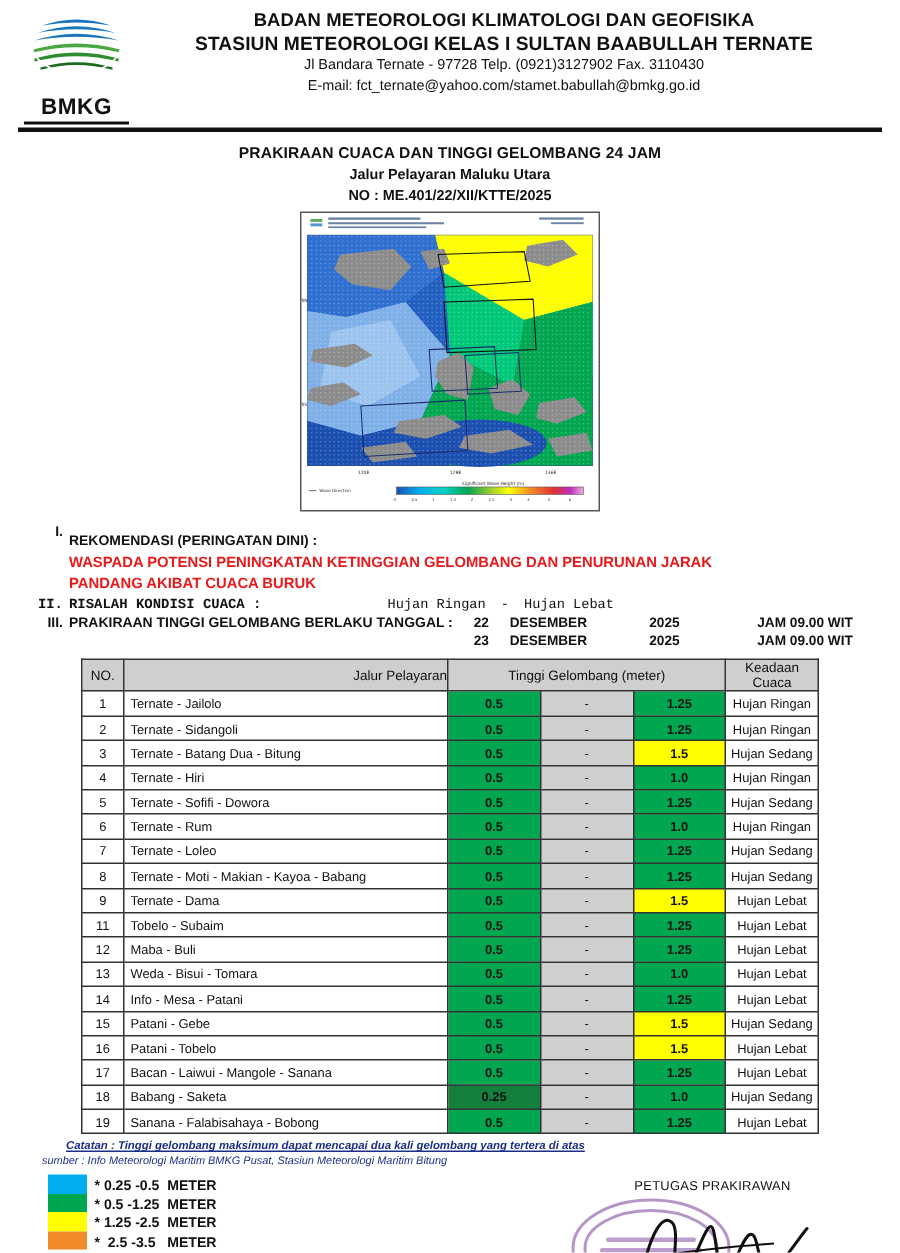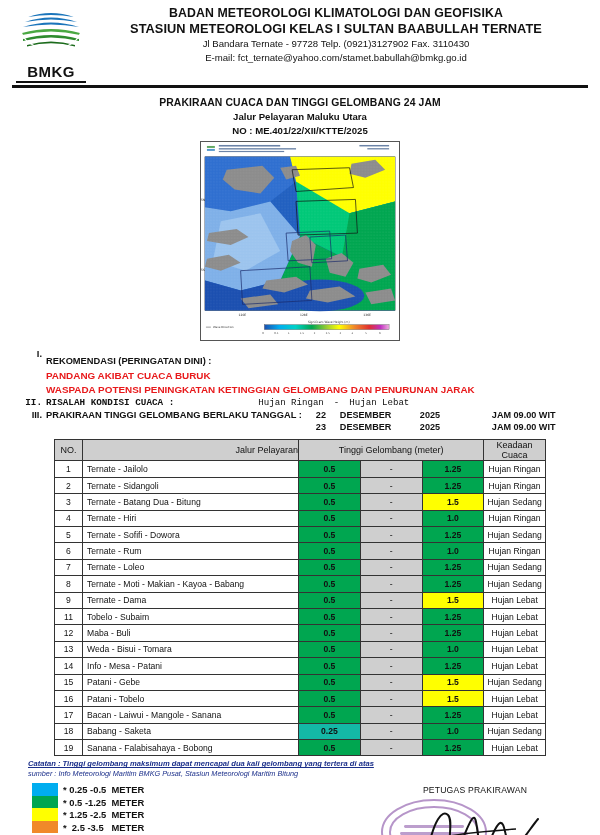--- a/index.html
+++ b/index.html
@@ -50,45 +50,45 @@
   .cond-wrap { display:flex; align-items:baseline;font-family:Liberation Mono, monospace; }
   .cond-label { font-size: 9.3px; font-weight:bold; color:#111; }
   .cond-v1 { font-size: 9.1px; color:#111; margin-left: 84px; }
   .cond-dash { font-size: 9.1px; color:#111; margin: 0 10px; }
   .cond-v2 { font-size: 9.1px; color:#111; }
   .date-wrap { display:flex; align-items:flex-start; }
   .date-label { font-size: 9.3px; font-weight:bold; color:#111; white-space:nowrap; }
   .date-fields { margin-left: 14px; }
   .date-line { display:flex; font-size: 9.1px; font-weight:bold; color:#111; line-height:1.35; }
   .d-day { width: 24px; text-align:left; }
-  .d-mon { width: 80px; }
+  .d-mon { width: 93px; }
   .d-yr  { width: 72px; }
   .d-hr  { }
 
   
   table.main { border-collapse: collapse; width: 492px; margin: 6px auto 0 auto;
                table-layout: fixed; }
   table.main th, table.main td {
     border: 1px solid #333; padding: 0; height: 16.4px;
     font-size: 8.6px; color:#111; vertical-align: middle;
   }
   table.main thead th { background:#cfcfcf; font-weight: normal; font-size: 9px; text-align:center; }
   .c-no   { width: 28px;  text-align:center; }
   .c-rute { width: 216px; text-align:left; padding-left: 4px !important; }
   .c-lo   { width: 68px;  text-align:center; font-weight:bold; }
   .c-dash { width: 26px;  text-align:center; background:#cfcfcf; color:#555; }
   .c-hi   { width: 78px;  text-align:center; font-weight:bold; }
   .c-wx   { text-align:center; font-size: 9.4px; }
-  .sw-blue   { background:#14b8a6; }
+  .sw-blue   { background:#15803d; }
   .sw-green  { background:#00a650; }
   .sw-yellow { background:#ffff00; }
 
   
   .foot { position: relative; margin-top: 3px; height: 120px; }
-  .note1 { position:absolute; left: 28px; top: 0px; font-size: 7.6px;
+  .note1 { position:absolute; left: 44px; top: 0px; font-size: 7.6px;
            font-style: italic; font-weight:bold; color:#1b2f8a;
            text-decoration: underline; }
   .note2 { position:absolute; left: 28px; top: 10px; font-size: 7.3px;
            font-style: italic; color:#1b2f8a; }
   .legend { position:absolute; left: 32px; top: 24px; }
   .lg-row { display:flex; align-items:center; height: 12.5px; }
   .lg-box { width: 26px; height: 12.5px; border:0; }
   .lg-txt { font-size: 9.4px; font-weight:bold; color:#111; margin-left: 5px; white-space:pre; }
 
   .sign { position:absolute; left: 360px; top: 12px; width: 230px; text-align:center; }
@@ -225,22 +225,22 @@
       <line x1="5" y1="187" x2="10" y2="187" stroke="#333" stroke-width="0.5"></line>
     </svg>
   </div>
 
   <div class="info">
 
     <div class="info-row">
       <span class="rn">I.</span>
       <span class="lbl">REKOMENDASI (PERINGATAN DINI) :</span>
     </div>
+    <div class="warn">WASPADA POTENSI PENINGKATAN KETINGGIAN GELOMBANG DAN PENURUNAN JARAK</div>
     <div class="warn">PANDANG AKIBAT CUACA BURUK</div>
-    <div class="warn">WASPADA POTENSI PENINGKATAN KETINGGIAN GELOMBANG DAN PENURUNAN JARAK</div>
 
     <div class="info-row cond-wrap">
       <span class="rn">II.</span>
       <span class="cond-label">RISALAH KONDISI CUACA  :</span>
       <span class="cond-v1">Hujan Ringan</span>
       <span class="cond-dash">-</span>
       <span class="cond-v2">Hujan Lebat</span>
     </div>
 
     <div class="info-row date-wrap">

